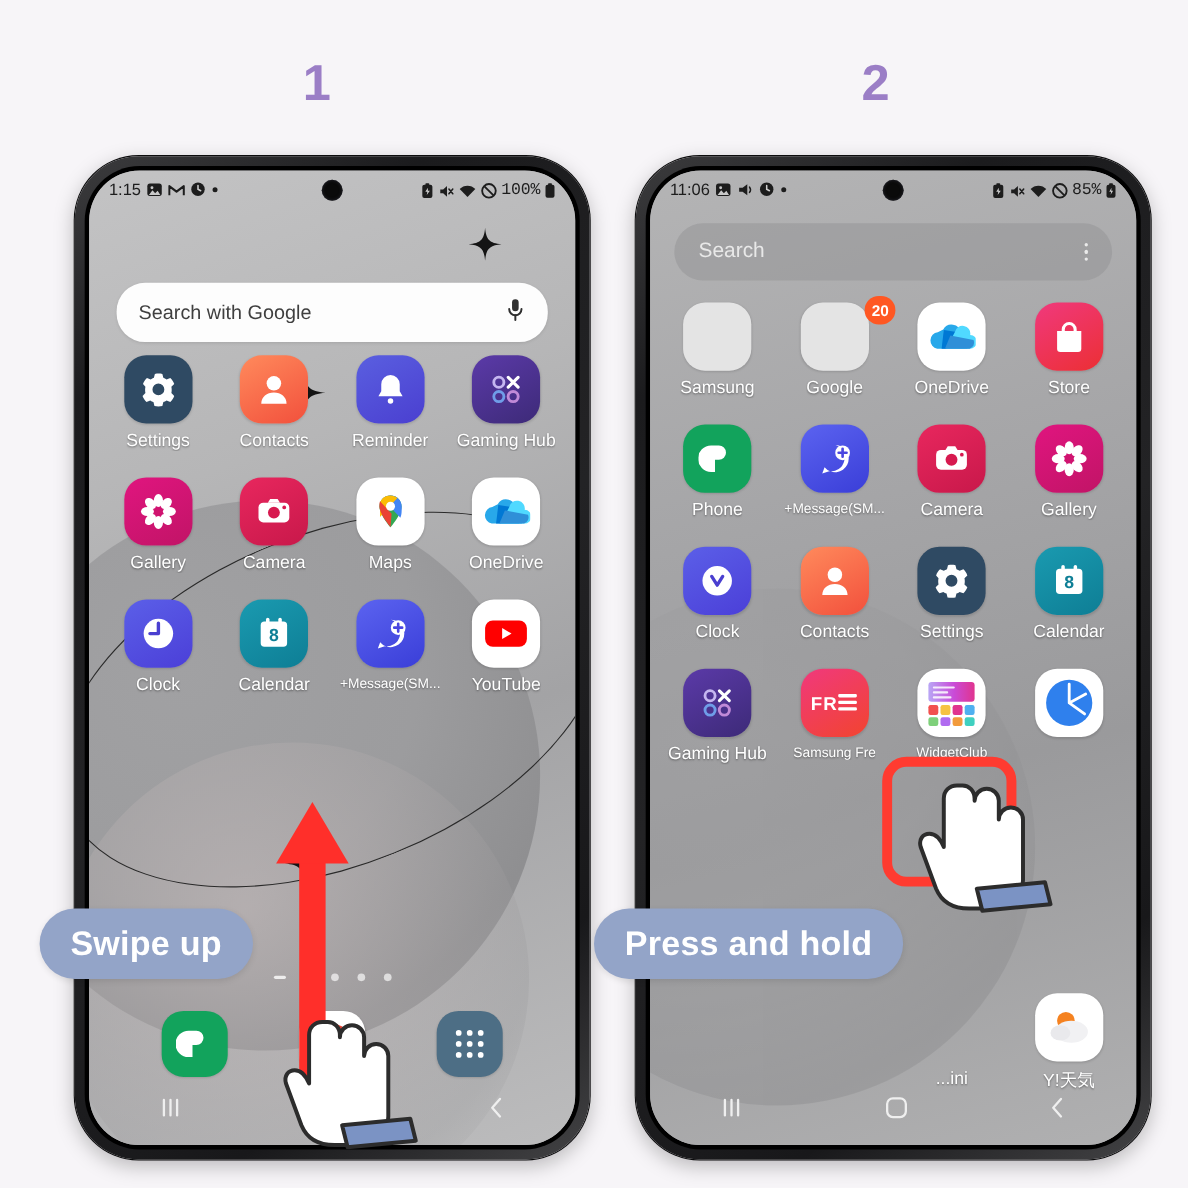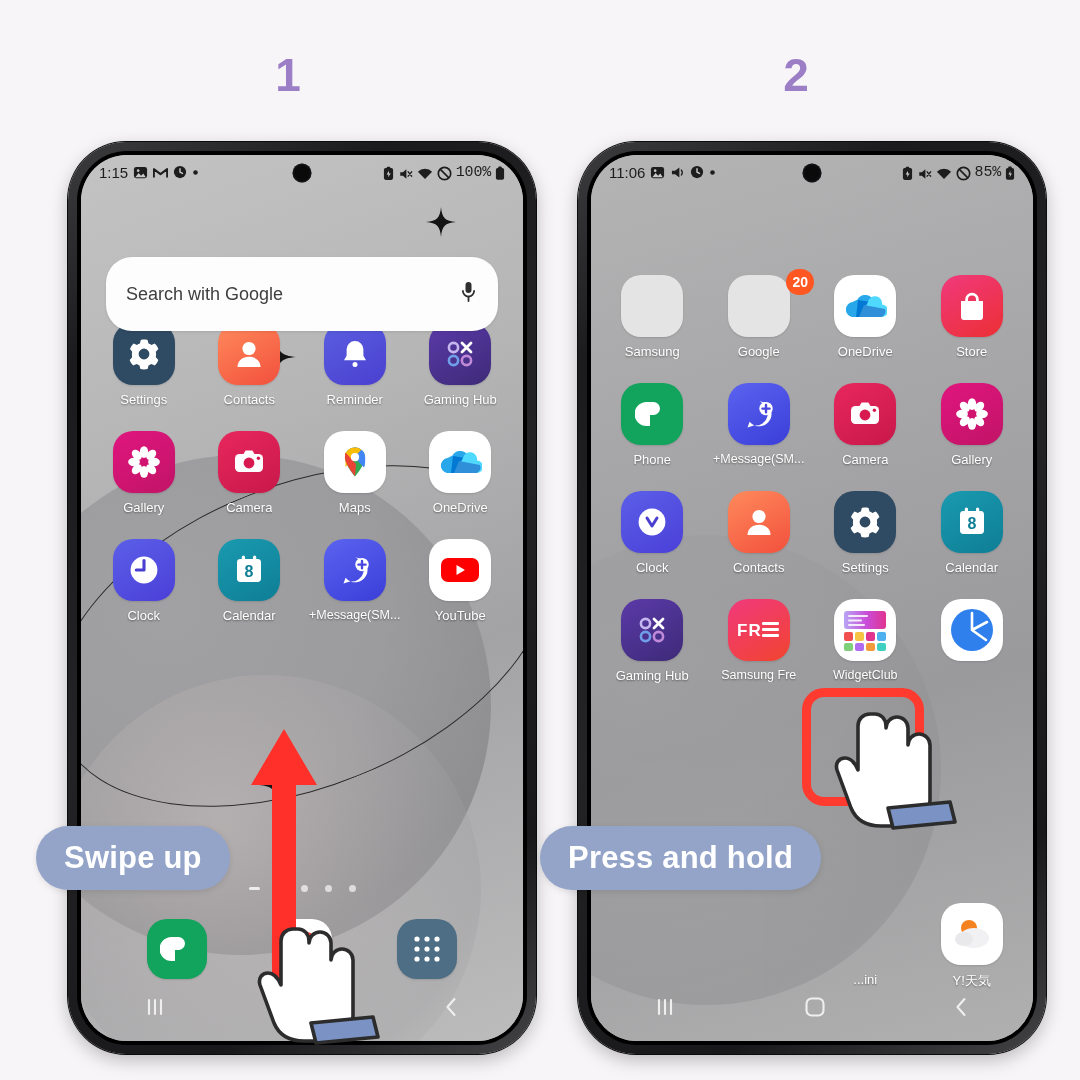--- a/index.html
+++ b/index.html
@@ -92,21 +92,21 @@
     position:absolute;left:50%;top:18px;transform:translate(-50%,-50%);
     width:19px;height:19px;border-radius:50%;
     background:#0a0a0a;z-index:7;
     box-shadow:inset 0 0 3px #2b2b35;
   }
 
   
   .gsearch{
     position:absolute;left:25px;right:25px;top:102px;height:50px;
     background:#fdfdfd;border-radius:26px;
-    display:flex;align-items:center;padding:12px 20px;
+    display:flex;align-items:center;padding:2px 20px;
     z-index:5;
     box-shadow:0 1px 3px rgba(0,0,0,.10);
   }
   .gsearch .ph{color:#3f3f3f;font-size:18px;flex:1;}
   
   .dsearch{
     position:absolute;left:22px;right:22px;top:48px;height:52px;
     background:rgba(150,150,152,.55);border-radius:26px;
     display:flex;align-items:center;padding:0 22px;
     z-index:5;
@@ -124,21 +124,21 @@
   #grid1{top:168px;row-gap:24px;padding:0 10px;}
   #grid2{top:120px;row-gap:24px;padding:0 8px;}
   .app{display:flex;flex-direction:column;align-items:center;}
   .ic{
     width:62px;height:62px;border-radius:20px;
     display:flex;align-items:center;justify-content:center;
     position:relative;overflow:hidden;
     box-shadow:0 1px 2px rgba(0,0,0,.12);
   }
   .lbl{
-    margin-top:7px;font-size:13px;color:#fff;
+    margin-top:7px;font-size:16px;color:#fff;
     text-shadow:0 1px 2px rgba(0,0,0,.45);
     max-width:96px;white-space:nowrap;overflow:hidden;text-overflow:clip;
     text-align:center;
   }
   .lbl.sm{font-size:12.5px;}
 
   
   .pagedots{
     position:absolute;left:0;right:0;top:730px;
     display:flex;justify-content:center;align-items:center;gap:17px;z-index:4;
@@ -583,20 +583,28 @@
             <svg width="10" height="15" viewBox="0 0 11 16">
                 <rect x="1" y="2" width="9" height="13" rx="2" fill="#1d1d1d"></rect>
                 <rect x="3.5" y="0.4" width="4" height="2" rx="1" fill="#1d1d1d"></rect>
                 <path d="M6 5 L3.8 9 h1.8 l-.5 3 L7.6 8 H5.8 z" fill="#cfcfcf"></path>
               </svg>
           </span>
         </div>
       </div>
       <div class="camhole"></div>
 
+      <div class="dsearch">
+        <span class="ph">Search</span>
+        <span class="dots-v">
+            <i></i>
+            <i></i>
+            <i></i>
+          </span>
+      </div>
 
       <div class="grid" id="grid2">
 
         <div class="app">
           <div class="ic folder">
             <div class="f" style="background:#f5c86a;"></div>
             <div class="f" style="background:#7b3fd0;"></div>
             <div class="f" style="background:#2a2a2a;"></div>
             <div class="f" style="background:#eceae4;"></div>
             <div class="f" style="background:#f2a24a;"></div>

